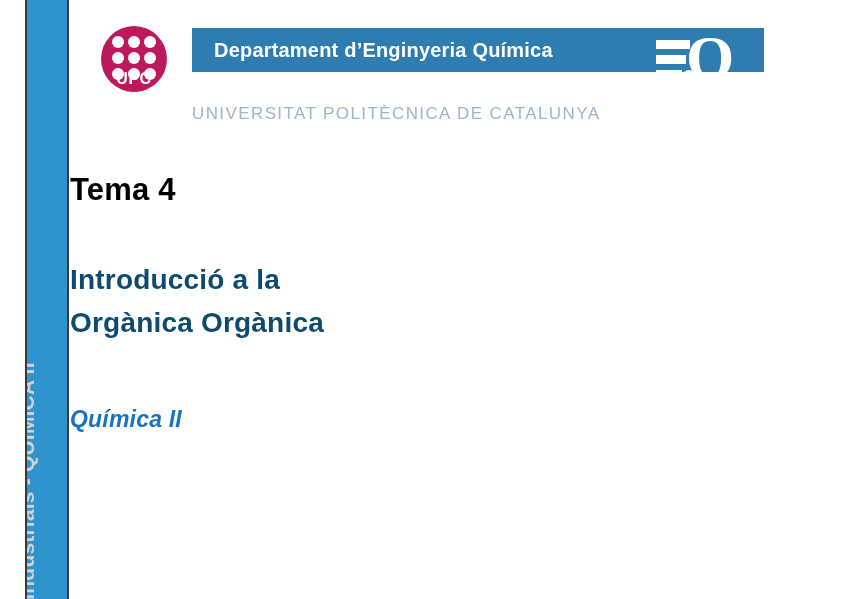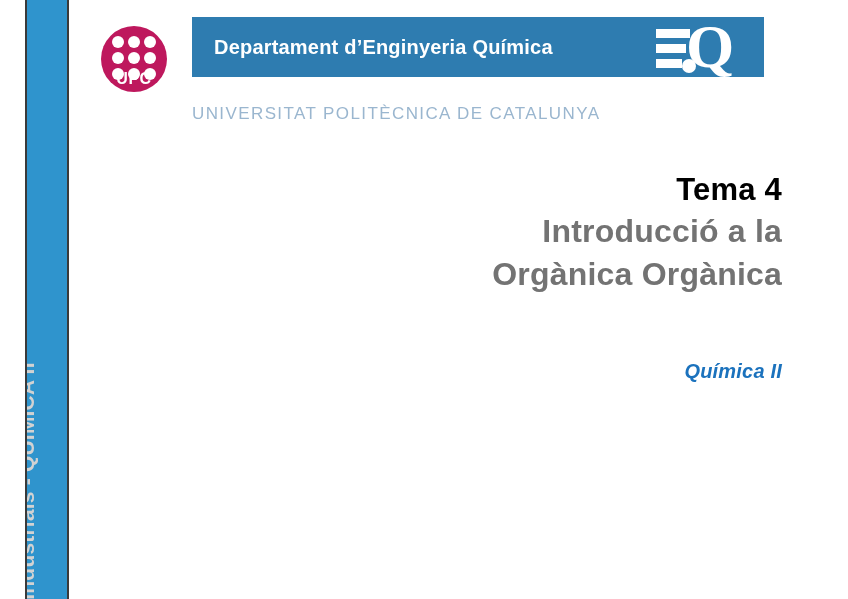--- a/index.html
+++ b/index.html
@@ -91,23 +91,23 @@
     color: #ffffff;
     font-size: 16px;
     font-weight: bold;
     letter-spacing: 0.5px;
     line-height: 16px;
   }
 
   #dept-bar {
     position: absolute;
     left: 192px;
-    top: 17px;
+    top: 28px;
     width: 572px;
-    height: 60px;
+    height: 44px;
     background: #2e7cb0;
   }
   #dept-title {
     position: absolute;
     left: 22px;
     top: 50%;
     transform: translateY(-50%);
     color: #ffffff;
     font-size: 20px;
     font-weight: bold;
@@ -171,45 +171,45 @@
     white-space: nowrap;
     margin-left: 12px;
   }
 
   
   #title-block {
     position: absolute;
     left: 70px;
     top: 170px;
     width: 712px;
-    text-align: right;
+    text-align: left;
   }
   #tema-line {
     font-size: 31px;
     font-weight: bold;
     color: #000000;
     line-height: 40px;
     letter-spacing: 0.2px;
   }
   #main-title {
-    font-size: 32px;
-    font-weight: bold;
-    color: #737373;
+    margin-top: 48px;
+    font-size: 28px;
+    font-weight: bold;
+    color: #0c4a6e;
     line-height: 43px;
     letter-spacing: 0.2px;
   }
   #course-subtitle {
     margin-top: 57px;
-    font-size: 20px;
+    font-size: 23px;
     font-weight: bold;
     font-style: italic;
     color: #1b72bd;
     line-height: 36px;
     letter-spacing: 0.2px;
-    padding-left: 16px;
   }
 </style>
 </head>
 <body>
 
 <div id="slide">
 
   <div id="course-bar">
     <div id="course-bar-label">Grau en Tecnologies Industrials - QUIMICA II</div>
   </div>

